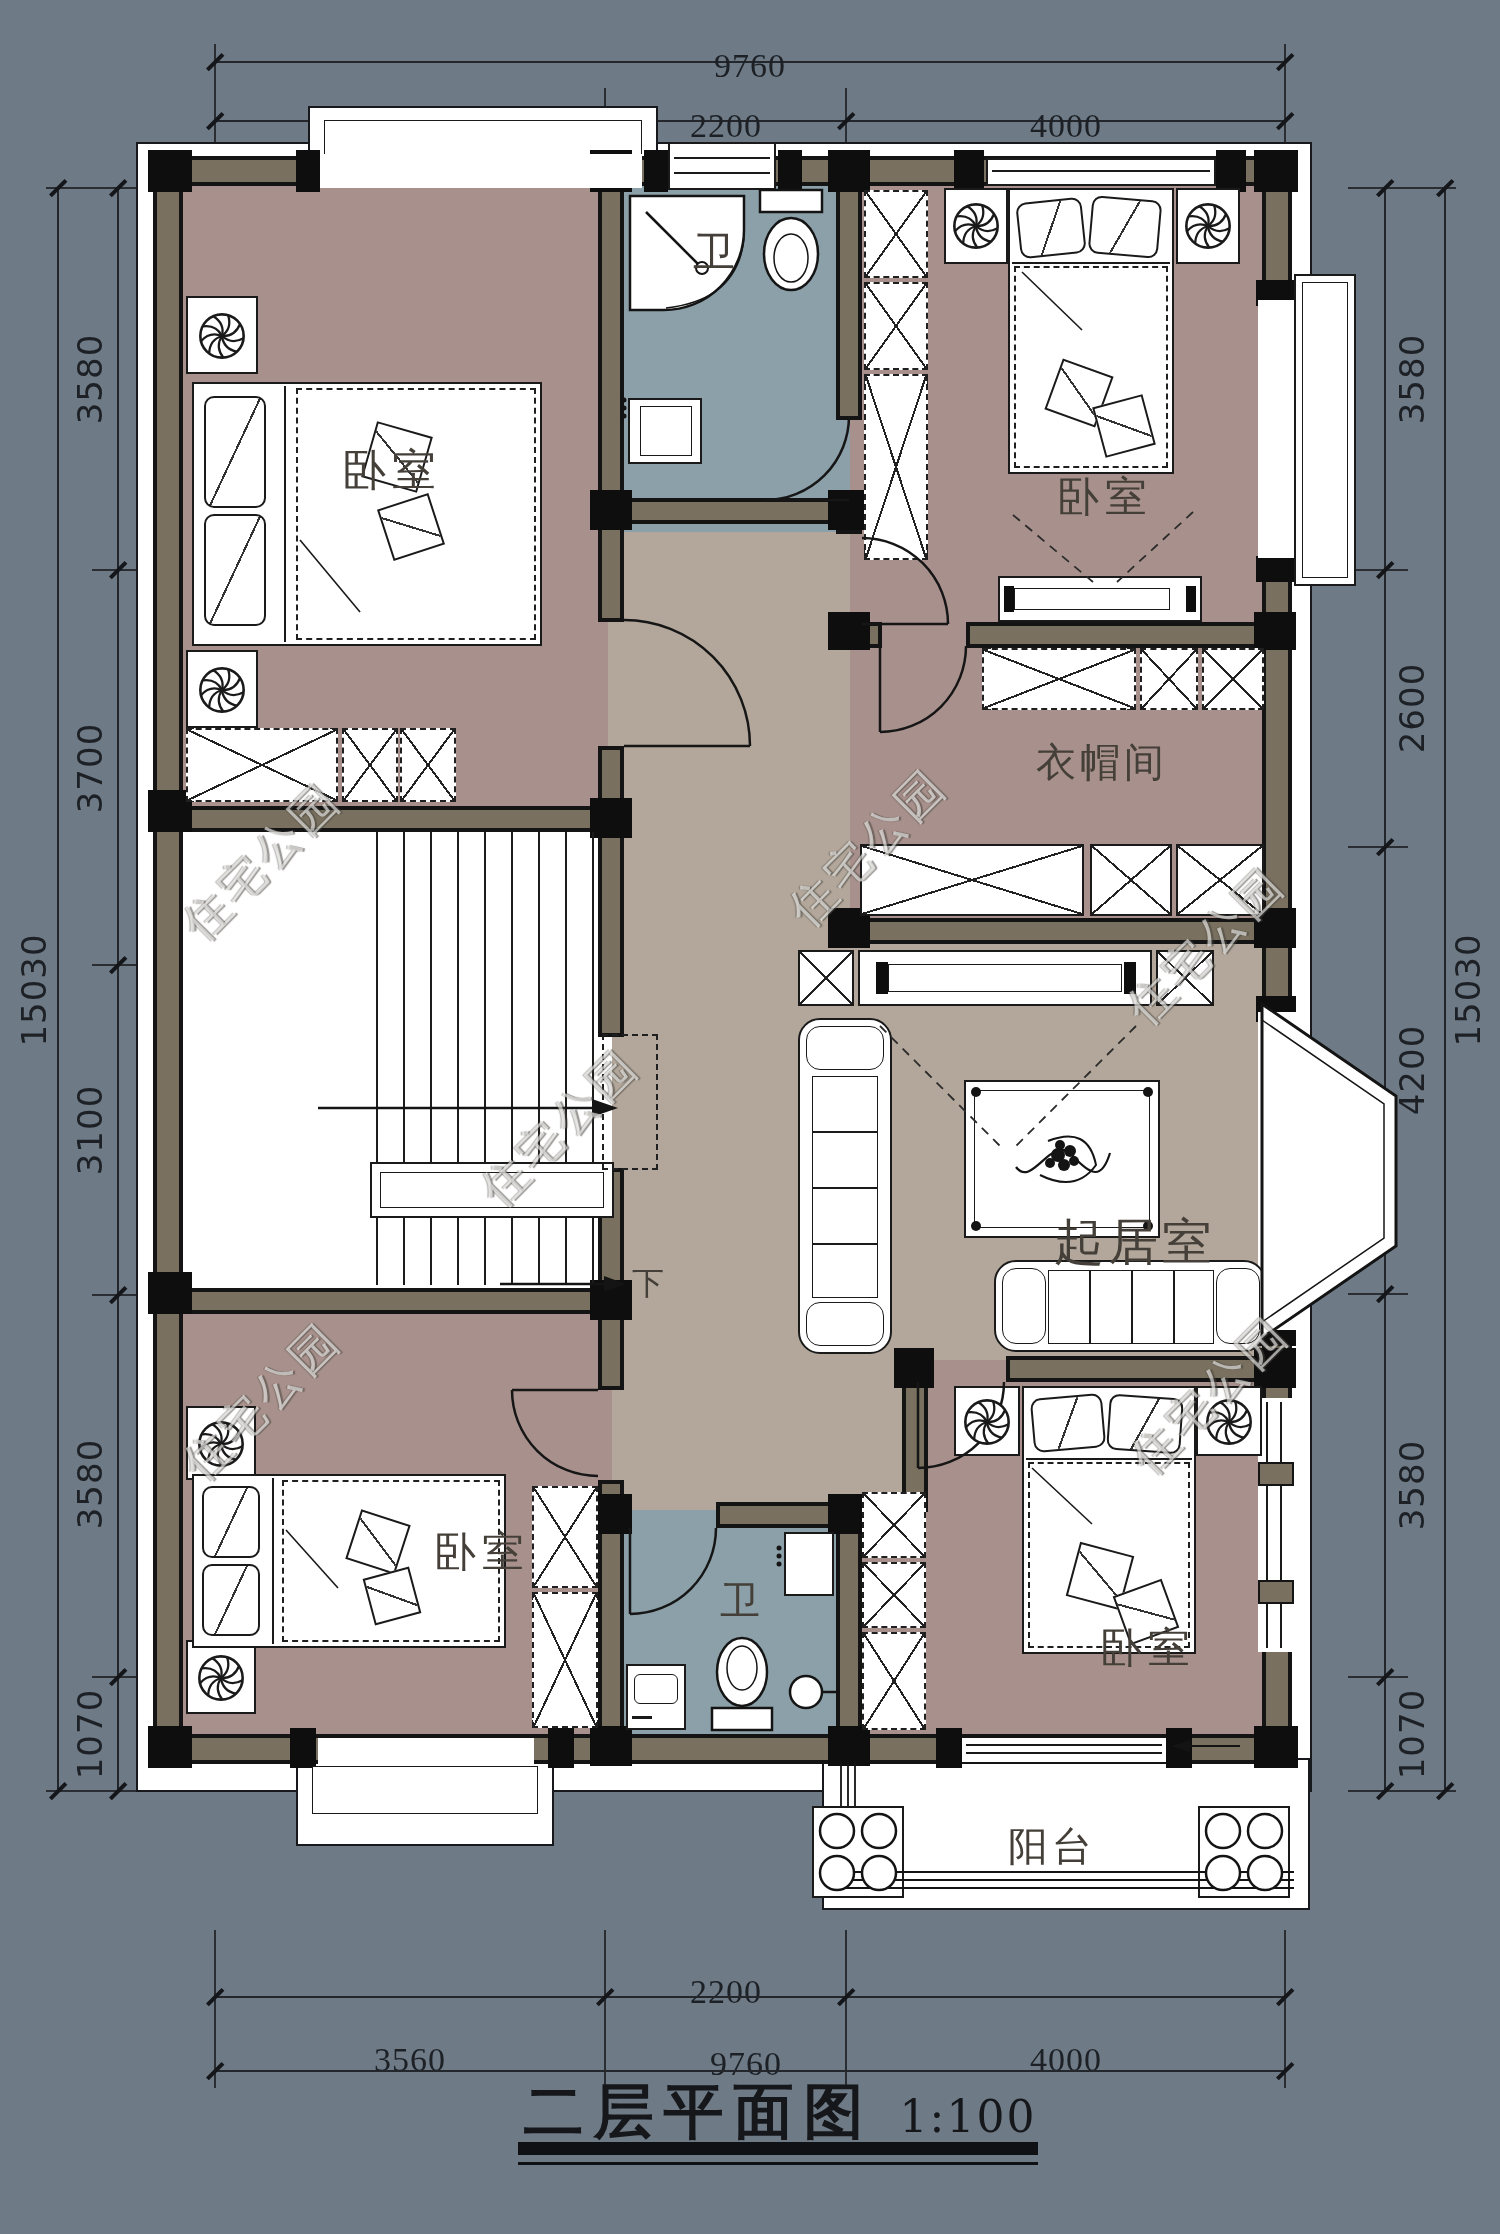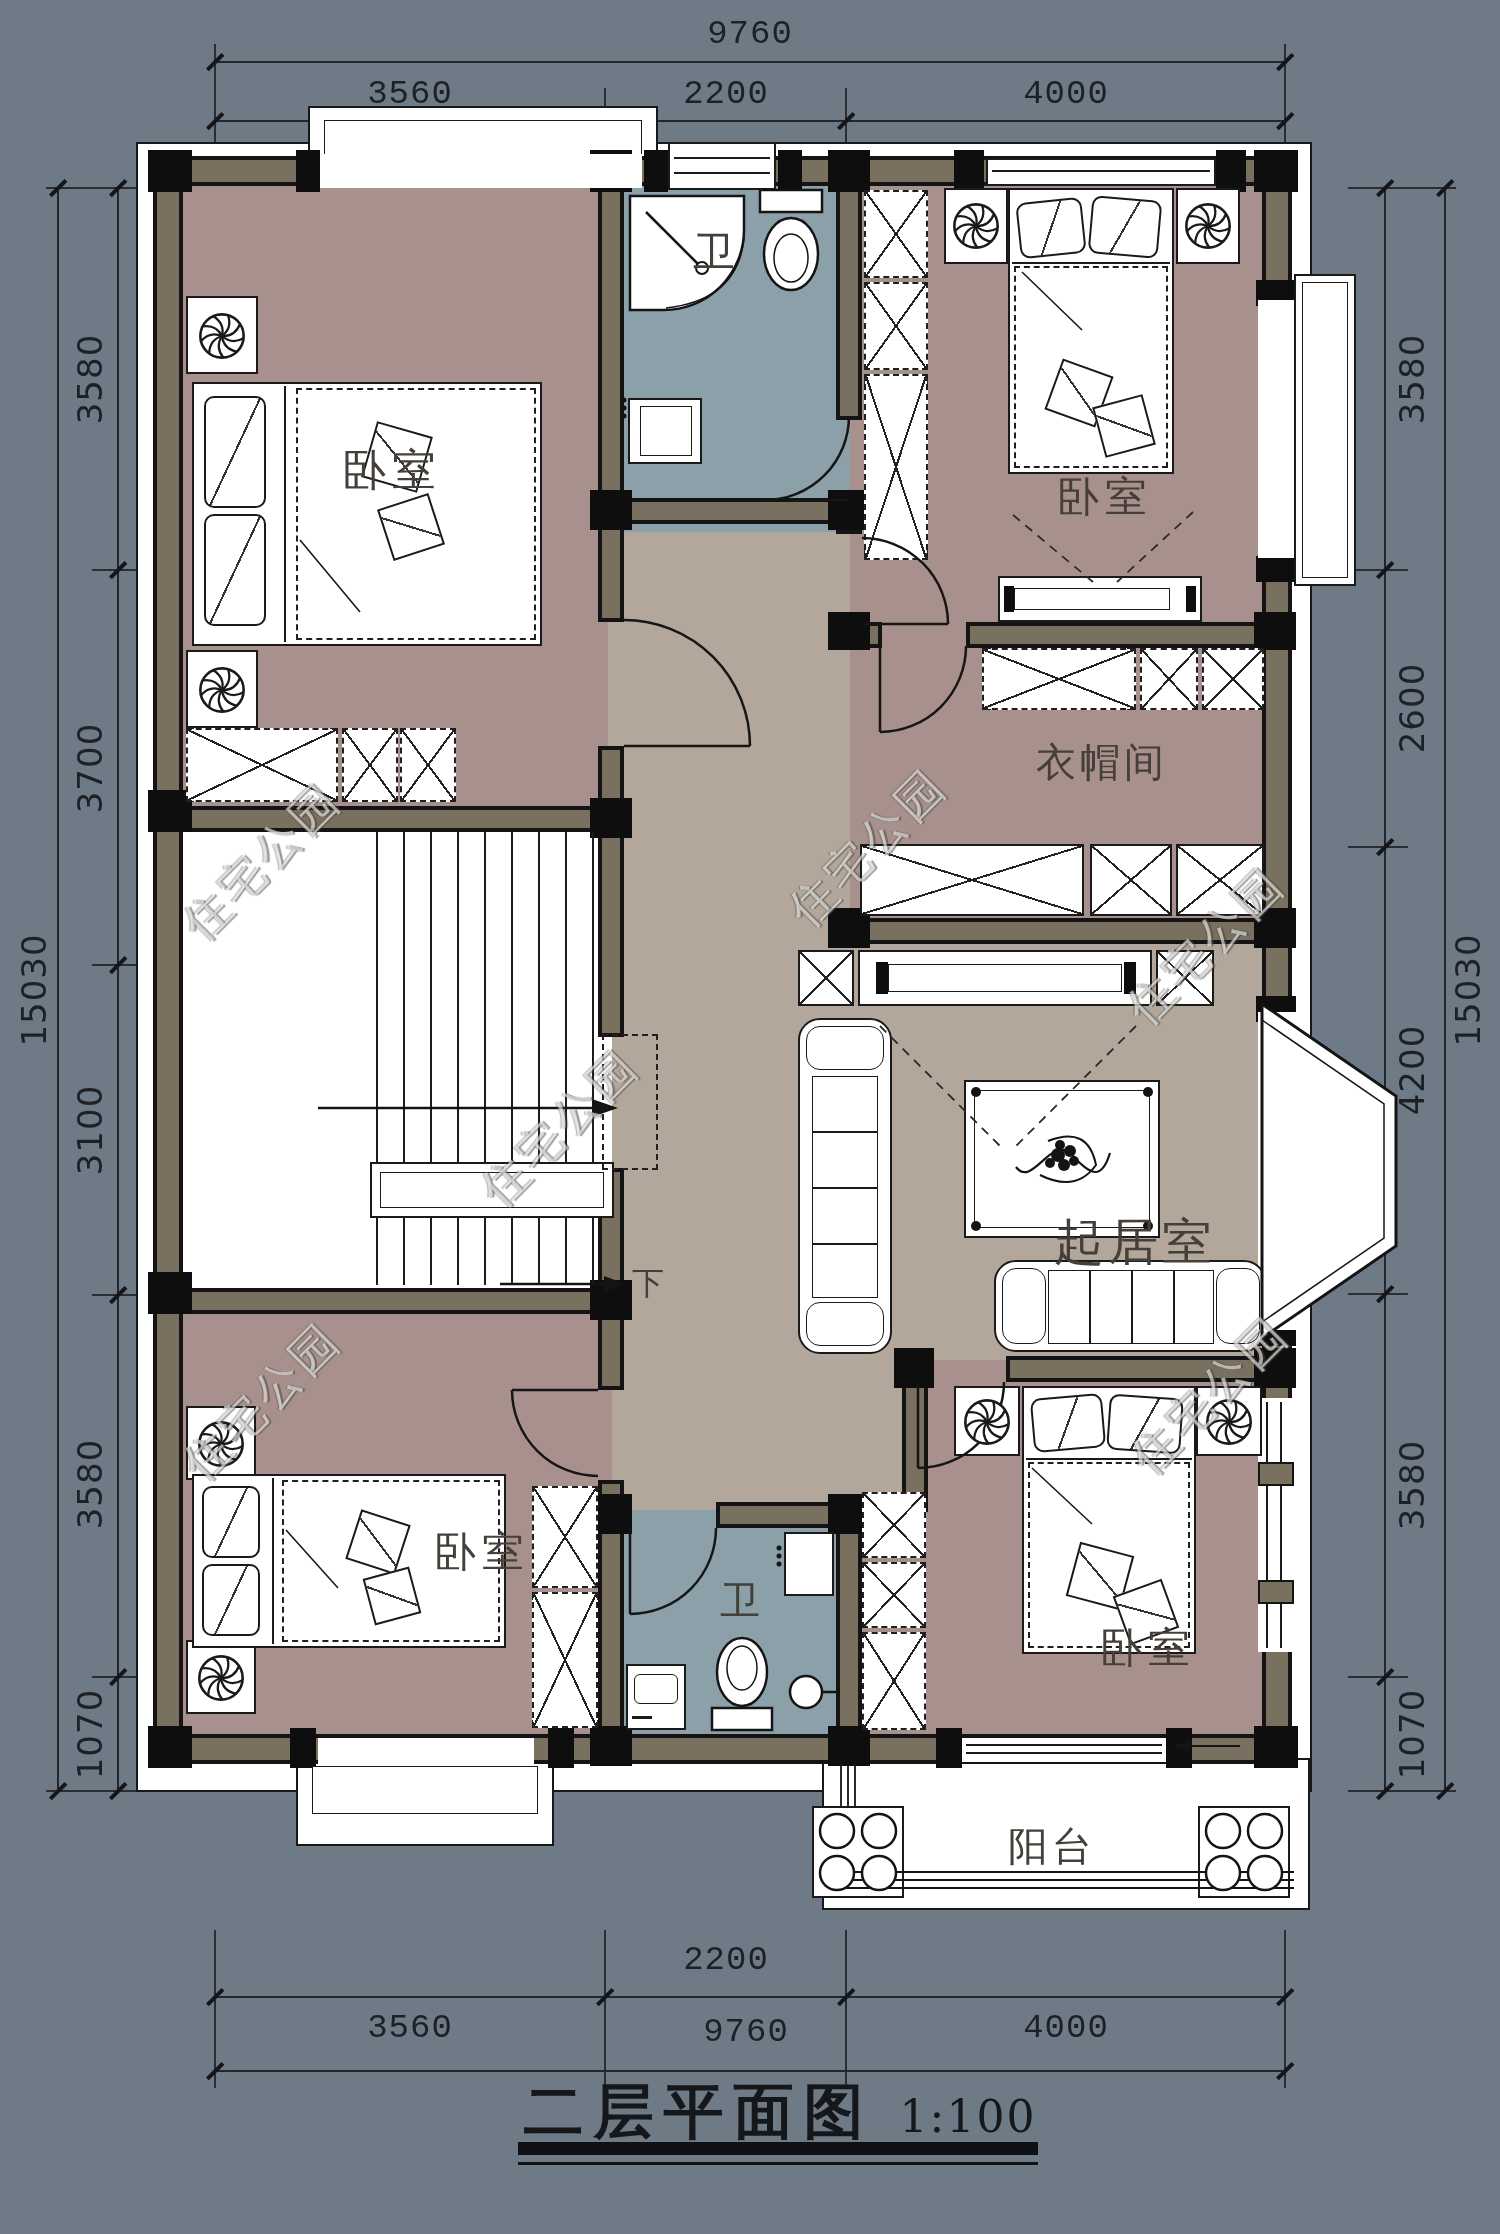--- a/index.html
+++ b/index.html
@@ -4,22 +4,22 @@
 <style>
   html,body{margin:0;padding:0;background:#4d5a66;}
   #stage{position:relative;width:1500px;height:2234px;background:#6e7b87;overflow:hidden;
          font-family:"Liberation Sans",sans-serif;}
   .abs{position:absolute;}
   
   .dl{position:absolute;background:#23272c;}
   .ext{position:absolute;background:#2a2e33;}
   .tick{position:absolute;width:22px;height:3.5px;background:#14161a;
         transform:translate(-50%,-50%) rotate(-45deg);}
-  .dimt{position:absolute;font-family:Liberation Mono, monospace;font-size:34px;color:#1d2126;
-        transform:translate(-50%,-50%);letter-spacing:1px;white-space:nowrap;}
+  .dimt{position:absolute;font-family:Liberation Serif, serif;font-size:34px;color:#1d2126;
+        transform:translate(-50%,-50%);letter-spacing:1px;white-space:nowrap;margin-top:32px;}
   .dimtv{position:absolute;font-family:"DejaVu Sans",sans-serif;font-size:34px;color:#1d2126;
         transform:translate(-50%,-50%) rotate(-90deg);letter-spacing:1px;white-space:nowrap;}
   
   .band{position:absolute;background:#ffffff;border:2px solid #17191c;box-sizing:border-box;}
   .floor{position:absolute;}
   .wall{position:absolute;background:#79705f;border:4.5px solid #141414;box-sizing:border-box;}
   .pier{position:absolute;background:#0e0e0e;}
   .pstub{position:absolute;background:#79705f;border:2px solid #141414;box-sizing:border-box;}
   .fbox{position:absolute;background:#fff;border:2.5px solid #1a1a1a;box-sizing:border-box;}
   .fbox1{position:absolute;background:#fff;border:1.5px solid #1a1a1a;box-sizing:border-box;}

